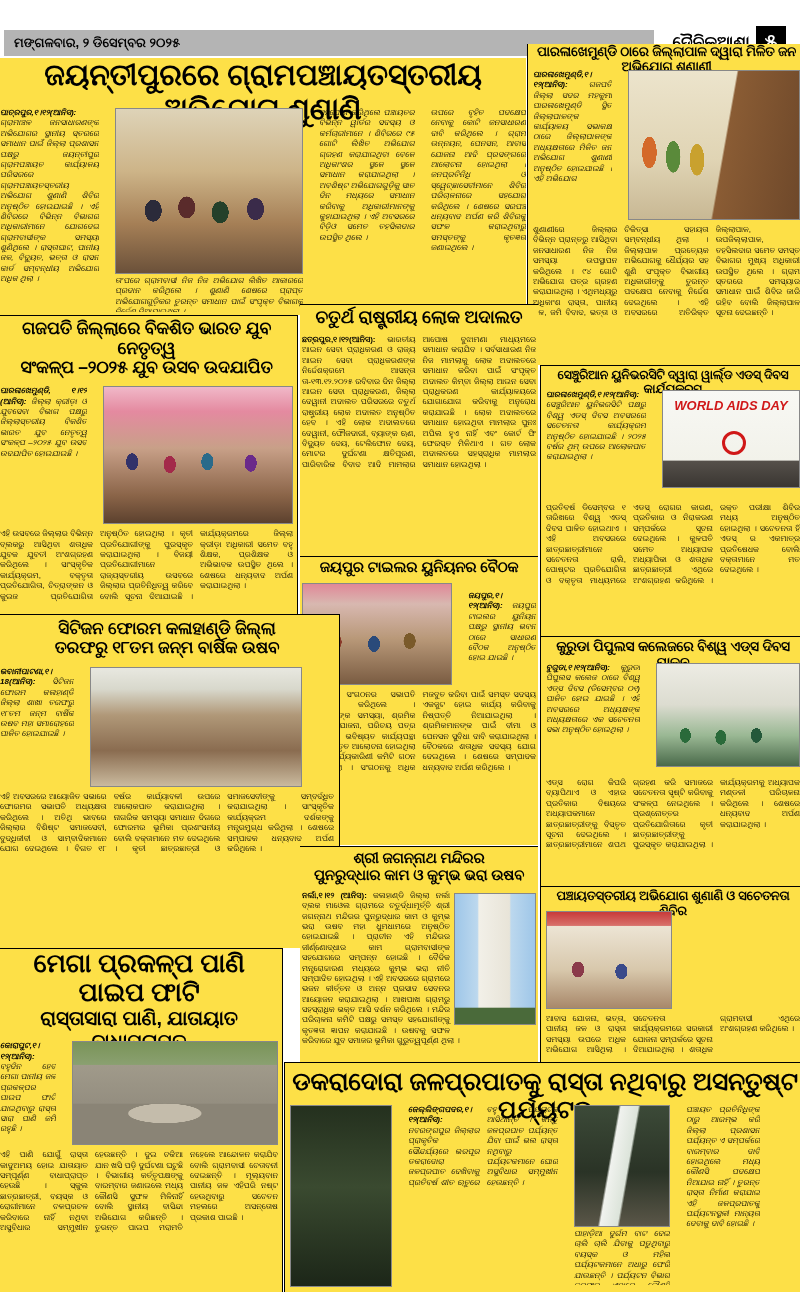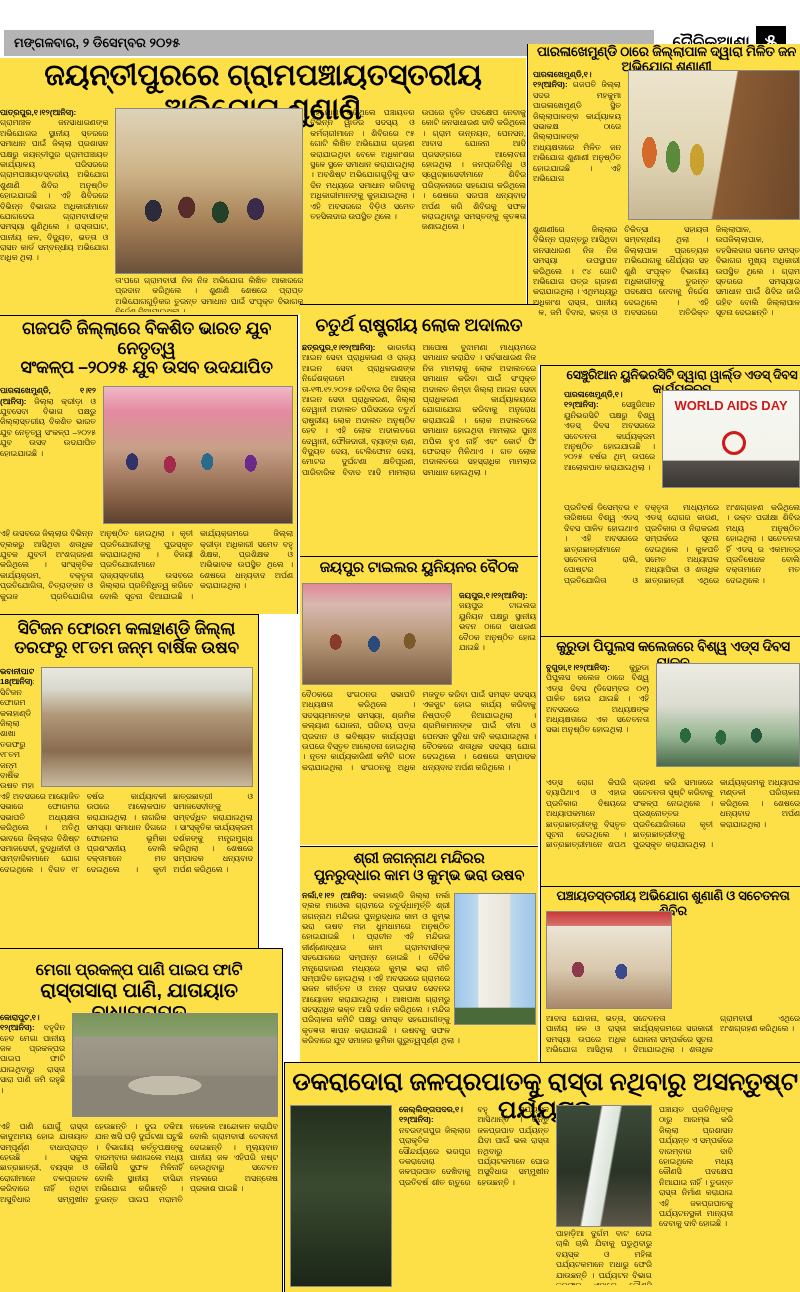--- a/index.html
+++ b/index.html
@@ -5,21 +5,21 @@
   html,body{margin:0;padding:0;background:#fff;}
   #paper{position:relative;width:800px;height:1292px;background:#fff;overflow:hidden;
          font-family:"Liberation Sans","DejaVu Sans",sans-serif;color:#000;}
   .art{position:absolute;box-sizing:border-box;overflow:hidden;background:#fde047;}
   .rule-t{border-top:1.5px solid #000;}
   .rule-l{border-left:1px solid #000;}
   .rule-r{border-right:1px solid #000;}
   .hl{font-weight:bold;text-align:center;line-height:1.12;letter-spacing:-.3px;}
   .body-txt{font-size:8px;line-height:1.3;text-align:justify;overflow:hidden;}
   .dl{font-weight:bold;}
-  .row{display:flex;gap:7px;overflow:hidden;}
+  .row{display:flex;gap:16px;overflow:hidden;font-style:italic;}
   .ph{flex:none;border:1px solid #888;box-sizing:border-box;position:relative;overflow:hidden;}
   .cols3{column-count:3;column-gap:7px;}
   .cols2{column-count:2;column-gap:7px;}
   
   #datebar{position:absolute;left:4px;top:30px;width:650px;height:26px;background:#b4b4b4;
            display:flex;align-items:center;padding-left:10px;box-sizing:border-box;
            font-size:13px;font-weight:bold;}
   #masthead{position:absolute;left:662px;top:30px;width:88px;height:26px;display:flex;
             align-items:center;justify-content:flex-end;font-size:17px;font-weight:bold;}
   #pagebox{position:absolute;left:756px;top:26px;width:30px;height:30px;background:#000;color:#fff;
@@ -125,41 +125,41 @@
     <div class="row" style="height:140px;margin-top:2px;">
       <div class="body-txt" style="width:96px;">
         <span class="dl">ପାରଳାଖେମୁଣ୍ଡି, ୧।୧୨ (ଆନିସ):</span>
         <span>ଜିଲ୍ଲା କ୍ରୀଡ଼ା ଓ ଯୁବସେବା ବିଭାଗ ପକ୍ଷରୁ ଜିଲ୍ଲାସ୍ତରୀୟ ବିକଶିତ ଭାରତ ଯୁବ ନେତୃତ୍ୱ ସଂକଳ୍ପ –୨୦୨୫ ଯୁବ ଉସବ ଉଦଯାପିତ ହୋଇଯାଇଛି ।</span>
       </div>
       <div class="ph ph-youth" style="width:190px;height:138px;"></div>
     </div>
     <div class="body-txt cols3" style="height:104px;margin-top:3px;">ଏହି ଉସବରେ ଜିଲ୍ଲାର ବିଭିନ୍ନ ବ୍ଲକରୁ ଆସିଥିବା ଶତାଧିକ ଯୁବକ ଯୁବତୀ ଅଂଶଗ୍ରହଣ କରିଥିଲେ । ସାଂସ୍କୃତିକ କାର୍ଯ୍ୟକ୍ରମ, ବକ୍ତୃତା ପ୍ରତିଯୋଗିତା, ଚିତ୍ରାଙ୍କନ ଓ କୁଇଜ ପ୍ରତିଯୋଗିତା ଅନୁଷ୍ଠିତ ହୋଇଥିଲା । କୃତୀ ପ୍ରତିଯୋଗୀଙ୍କୁ ପୁରସ୍କୃତ କରାଯାଇଥିଲା । ବିଜୟୀ ପ୍ରତିଯୋଗୀମାନେ ରାଜ୍ୟସ୍ତରୀୟ ଉସବରେ ଜିଲ୍ଲାର ପ୍ରତିନିଧିତ୍ୱ କରିବେ ବୋଲି ସୂଚନା ଦିଆଯାଇଛି । କାର୍ଯ୍ୟକ୍ରମରେ ଜିଲ୍ଲା କ୍ରୀଡ଼ା ଅଧିକାରୀ ସମେତ ବହୁ ଶିକ୍ଷକ, ପ୍ରଶିକ୍ଷକ ଓ ଅଭିଭାବକ ଉପସ୍ଥିତ ଥିଲେ । ଶେଷରେ ଧନ୍ୟବାଦ ଅର୍ପଣ କରାଯାଇଥିଲା ।</div>
   </div>
 
-  <div class="art rule-t" style="left:300px;top:304px;width:238px;height:252px;padding:8px 2px;">
+  <div class="art rule-t" style="left:300px;top:304px;width:238px;height:252px;padding:0 2px;">
     <div class="hl" style="font-size:18px;height:28px;margin-top:2px;">ଚତୁର୍ଥ ରାଷ୍ଟ୍ରୀୟ ଲୋକ ଅଦାଲତ</div>
     <div class="body-txt cols2" style="height:216px;">
       <span class="dl">ଛତ୍ରପୁର,୧।୧୨(ଆନିସ):</span>
       <span>ଭାରତୀୟ ଆଇନ ସେବା ପ୍ରାଧିକରଣ ଓ ରାଜ୍ୟ ଆଇନ ସେବା ପ୍ରାଧିକରଣଙ୍କ ନିର୍ଦ୍ଦେଶକ୍ରମେ ଆସନ୍ତା ତା-୧୩.୧୨.୨୦୨୫ ରବିବାର ଦିନ ଜିଲ୍ଲା ଆଇନ ସେବା ପ୍ରାଧିକରଣ, ଜିଲ୍ଲା ଦେୱାନୀ ଅଦାଲତ ପରିସରରେ ଚତୁର୍ଥ ରାଷ୍ଟ୍ରୀୟ ଲୋକ ଅଦାଲତ ଅନୁଷ୍ଠିତ ହେବ । ଏହି ଲୋକ ଅଦାଲତରେ ଦେୱାନୀ, ଫୌଜଦାରୀ, ବ୍ୟାଙ୍କ ଋଣ, ବିଦ୍ୟୁତ ଦେୟ, ଟେଲିଫୋନ ଦେୟ, ମୋଟର ଦୁର୍ଘଟଣା କ୍ଷତିପୂରଣ, ପାରିବାରିକ ବିବାଦ ଆଦି ମାମଲାର ଆପୋଷ ବୁଝାମଣା ମାଧ୍ୟମରେ ସମାଧାନ କରାଯିବ । ସର୍ବସାଧାରଣ ନିଜ ନିଜ ମାମଲାକୁ ଲୋକ ଅଦାଲତରେ ସମାଧାନ କରିବା ପାଇଁ ସଂପୃକ୍ତ ଅଦାଲତ କିମ୍ବା ଜିଲ୍ଲା ଆଇନ ସେବା ପ୍ରାଧିକରଣ କାର୍ଯ୍ୟାଳୟରେ ଯୋଗାଯୋଗ କରିବାକୁ ଅନୁରୋଧ କରାଯାଇଛି । ଲୋକ ଅଦାଲତରେ ସମାଧାନ ହୋଇଥିବା ମାମଲାର ପୁନଃ ଅପିଲ ହୁଏ ନାହିଁ ଏବଂ କୋର୍ଟ ଫି ଫେରସ୍ତ ମିଳିଥାଏ । ଗତ ଲୋକ ଅଦାଲତରେ ସହସ୍ରାଧିକ ମାମଲାର ସମାଧାନ ହୋଇଥିଲା ।</span>
     </div>
   </div>
 
   <div class="art rule-t" style="left:300px;top:556px;width:238px;height:289px;padding:0 2px;">
     <div class="hl" style="font-size:15px;height:24px;margin-top:2px;">ଜୟପୁର ଟାଇଲର ୟୁନିୟନର ବୈଠକ</div>
     <div class="row" style="height:104px;">
       <div class="ph ph-tailor" style="width:150px;height:102px;"></div>
       <div class="body-txt" style="width:80px;margin-top:8px;">
         <span class="dl">ଜୟପୁର,୧।୧୨(ଆନିସ):</span>
         <span>ଜୟପୁର ଟାଇଲର ୟୁନିୟନ ପକ୍ଷରୁ ସ୍ଥାନୀୟ ଭବନ ଠାରେ ସାଧାରଣ ବୈଠକ ଅନୁଷ୍ଠିତ ହୋଇ ଯାଇଛି ।</span>
       </div>
     </div>
     <div class="body-txt cols2" style="height:152px;margin-top:3px;">ବୈଠକରେ ସଂଗଠନର ସଭାପତି ଅଧ୍ୟକ୍ଷତା କରିଥିଲେ । ସଦସ୍ୟମାନଙ୍କ ସମସ୍ୟା, ଶ୍ରମିକ କଲ୍ୟାଣ ଯୋଜନା, ପରିଚୟ ପତ୍ର ପ୍ରଦାନ ଓ ଭବିଷ୍ୟତ କାର୍ଯ୍ୟପନ୍ଥା ଉପରେ ବିସ୍ତୃତ ଆଲୋଚନା ହୋଇଥିଲା । ନୂତନ କାର୍ଯ୍ୟକାରିଣୀ କମିଟି ଗଠନ କରାଯାଇଥିଲା । ସଂଗଠନକୁ ଅଧିକ ମଜବୁତ କରିବା ପାଇଁ ସମସ୍ତ ସଦସ୍ୟ ଏକଜୁଟ ହୋଇ କାର୍ଯ୍ୟ କରିବାକୁ ନିଷ୍ପତ୍ତି ନିଆଯାଇଥିଲା । ଶ୍ରମିକମାନଙ୍କ ପାଇଁ ବୀମା ଓ ପେନସନ ସୁବିଧା ଦାବି କରାଯାଇଥିଲା । ବୈଠକରେ ଶତାଧିକ ସଦସ୍ୟ ଯୋଗ ଦେଇଥିଲେ । ଶେଷରେ ସମ୍ପାଦକ ଧନ୍ୟବାଦ ଅର୍ପଣ କରିଥିଲେ ।</div>
   </div>
 
-  <div class="art rule-l rule-t" style="left:540px;top:365px;width:260px;height:271px;padding-left:23px;">
+  <div class="art rule-l rule-t" style="left:540px;top:365px;width:260px;height:271px;padding-left:5px;">
     <div class="hl" style="font-size:12.5px;height:22px;margin-top:2px;">ସେଞ୍ଚୁରିଆନ ୟୁନିଭରସିଟି ଦ୍ୱାରା ୱାର୍ଲ୍ଡ ଏଡସ୍ ଦିବସ କାର୍ଯ୍ୟକ୍ରମ</div>
     <div class="row" style="height:110px;">
       <div class="body-txt" style="width:108px;">
         <span class="dl">ପାରଳାଖେମୁଣ୍ଡି,୧।୧୨(ଆନିସ):</span>
         <span>ସେଞ୍ଚୁରିଆନ ୟୁନିଭରସିଟି ପକ୍ଷରୁ ବିଶ୍ୱ ଏଡସ୍ ଦିବସ ଅବସରରେ ସଚେତନତା କାର୍ଯ୍ୟକ୍ରମ ଅନୁଷ୍ଠିତ ହୋଇଯାଇଛି । ୨୦୨୫ ବର୍ଷର ଥିମ୍ ଉପରେ ଆଲୋକପାତ କରାଯାଇଥିଲା ।</span>
       </div>
       <div class="ph ph-aids" style="width:138px;height:98px;">
         <div class="aids-banner">WORLD AIDS DAY</div>
         <div class="aids-ribbon"></div>
       </div>
@@ -172,21 +172,21 @@
     <div class="row" style="height:112px;">
       <div class="body-txt" style="width:104px;">
         <span class="dl">ବୁଗୁଡା,୧।୧୨(ଆନିସ):</span>
         <span>କୁରୁଡା ପିପୁଲସ କଲେଜ ଠାରେ ବିଶ୍ୱ ଏଡ୍ସ ଦିବସ (ଡିସେମ୍ବର ୦୧) ପାଳିତ ହୋଇ ଯାଇଛି । ଏହି ଅବସରରେ ଅଧ୍ୟକ୍ଷଙ୍କ ଅଧ୍ୟକ୍ଷତାରେ ଏକ ସଚେତନତା ସଭା ଅନୁଷ୍ଠିତ ହୋଇଥିଲା ।</span>
       </div>
       <div class="ph ph-class" style="width:144px;height:104px;"></div>
     </div>
     <div class="body-txt cols3" style="height:106px;margin-top:3px;">ଏଡ୍ସ ରୋଗ କିପରି ବ୍ୟାପିଥାଏ ଓ ଏହାର ପ୍ରତିକାର ବିଷୟରେ ଅଧ୍ୟାପକମାନେ ଛାତ୍ରଛାତ୍ରୀଙ୍କୁ ବିସ୍ତୃତ ସୂଚନା ଦେଇଥିଲେ । ଛାତ୍ରଛାତ୍ରୀମାନେ ଶପଥ ଗ୍ରହଣ କରି ସମାଜରେ ସଚେତନତା ସୃଷ୍ଟି କରିବାକୁ ସଂକଳ୍ପ ନେଇଥିଲେ । ପ୍ରଶ୍ନୋତ୍ତର ପ୍ରତିଯୋଗିତାରେ କୃତୀ ଛାତ୍ରଛାତ୍ରୀଙ୍କୁ ପୁରସ୍କୃତ କରାଯାଇଥିଲା । କାର୍ଯ୍ୟକ୍ରମକୁ ଅଧ୍ୟାପକ ମଣ୍ଡଳୀ ପରିଚାଳନା କରିଥିଲେ । ଶେଷରେ ଧନ୍ୟବାଦ ଅର୍ପଣ କରାଯାଇଥିଲା ।</div>
   </div>
 
-  <div class="art rule-t rule-r" style="left:0;top:614px;width:259px;height:334px;padding-right:5px;">
+  <div class="art rule-t rule-r" style="left:0;top:614px;width:340px;height:334px;padding-right:5px;">
     <div class="hl" style="font-size:17px;margin-top:4px;">ସିଟିଜନ ଫୋରମ କଳାହାଣ୍ଡି ଜିଲ୍ଲା</div>
     <div class="hl" style="font-size:17px;height:26px;">ତରଫରୁ ୧୮ତମ ଜନ୍ମ ବାର୍ଷିକ ଉଷବ</div>
     <div class="row" style="height:122px;margin-top:3px;">
       <div class="body-txt" style="width:74px;">
         <span class="dl">ଭବାନୀପାଟଣା,୧।18(ଆନିସ):</span>
         <span>ସିଟିଜନ ଫୋରମ କଳାହାଣ୍ଡି ଜିଲ୍ଲା ଶାଖା ତରଫରୁ ୧୮ତମ ଜନ୍ମ ବାର୍ଷିକ ଉଷବ ମହା ସମାରୋହରେ ପାଳିତ ହୋଇଯାଇଛି ।</span>
       </div>
       <div class="ph ph-stage" style="width:212px;height:120px;"></div>
     </div>
     <div class="body-txt cols3" style="height:150px;margin-top:3px;">ଏହି ଅବସରରେ ଆୟୋଜିତ ସଭାରେ ଫୋରମର ସଭାପତି ଅଧ୍ୟକ୍ଷତା କରିଥିଲେ । ଅତିଥି ଭାବରେ ଜିଲ୍ଲାର ବିଶିଷ୍ଟ ସମାଜସେବୀ, ବୁଦ୍ଧିଜୀବୀ ଓ ସାମ୍ବାଦିକମାନେ ଯୋଗ ଦେଇଥିଲେ । ବିଗତ ୧୮ ବର୍ଷର କାର୍ଯ୍ୟାବଳୀ ଉପରେ ଆଲୋକପାତ କରାଯାଇଥିଲା । ନାଗରିକ ସମସ୍ୟା ସମାଧାନ ଦିଗରେ ଫୋରମର ଭୂମିକା ପ୍ରଶଂସନୀୟ ବୋଲି ବକ୍ତାମାନେ ମତ ଦେଇଥିଲେ । କୃତୀ ଛାତ୍ରଛାତ୍ରୀ ଓ ସମାଜସେବୀଙ୍କୁ ସମ୍ବର୍ଦ୍ଧିତ କରାଯାଇଥିଲା । ସାଂସ୍କୃତିକ କାର୍ଯ୍ୟକ୍ରମ ଦର୍ଶକଙ୍କୁ ମନ୍ତ୍ରମୁଗ୍ଧ କରିଥିଲା । ଶେଷରେ ସମ୍ପାଦକ ଧନ୍ୟବାଦ ଅର୍ପଣ କରିଥିଲେ ।</div>
@@ -204,21 +204,21 @@
 
   <div class="art rule-l rule-t" style="left:540px;top:886px;width:260px;height:176px;padding-left:5px;">
     <div class="hl" style="font-size:13px;height:22px;margin-top:2px;">ପଞ୍ଚାୟତସ୍ତରୀୟ ଅଭିଯୋଗ ଶୁଣାଣି ଓ ସଚେତନତା ଶିବିର</div>
     <div class="row" style="height:100px;">
       <div class="ph ph-shibir" style="width:126px;height:98px;"></div>
     </div>
     <div class="body-txt cols3" style="height:48px;margin-top:3px;">ଆବାସ ଯୋଜନା, ଭତ୍ତା, ପାନୀୟ ଜଳ ଓ ରାସ୍ତା ସମସ୍ୟା ଉପରେ ଅଧିକ ଅଭିଯୋଗ ଆସିଥିଲା । ସଚେତନତା କାର୍ଯ୍ୟକ୍ରମରେ ସରକାରୀ ଯୋଜନା ସମ୍ପର୍କରେ ସୂଚନା ଦିଆଯାଇଥିଲା । ଶତାଧିକ ଗ୍ରାମବାସୀ ଏଥିରେ ଅଂଶଗ୍ରହଣ କରିଥିଲେ ।</div>
   </div>
 
   <div class="art rule-t rule-r" style="left:0;top:948px;width:283px;height:344px;padding-right:4px;">
-    <div class="hl" style="font-size:16px;margin-top:12px;">ମେଗା ପ୍ରକଳ୍ପ ପାଣି ପାଇପ ଫାଟି</div>
+    <div class="hl" style="font-size:26px;margin-top:0;">ମେଗା ପ୍ରକଳ୍ପ ପାଣି ପାଇପ ଫାଟି</div>
     <div class="hl" style="font-size:20px;height:30px;">ରାସ୍ତାସାରା ପାଣି, ଯାତାୟାତ ବାଧାପ୍ରାପ୍ତ</div>
     <div class="row" style="height:106px;margin-top:4px;">
       <div class="body-txt" style="width:68px;">
         <span class="dl">କୋରାପୁଟ,୧।୧୨(ଆନିସ):</span>
         <span>ବହୁଦିନ ହେବ ମେଗା ପାନୀୟ ଜଳ ପ୍ରକଳ୍ପର ପାଇପ ଫାଟି ଯାଇଥିବାରୁ ରାସ୍ତା ସାରା ପାଣି ଜମି ରହୁଛି ।</span>
       </div>
       <div class="ph ph-road" style="width:206px;height:104px;"></div>
     </div>
     <div class="body-txt cols3" style="height:160px;margin-top:3px;">ଏହି ପାଣି ଯୋଗୁଁ ରାସ୍ତା କାଦୁଅମୟ ହୋଇ ଯାତାୟାତ ସମ୍ପୂର୍ଣ୍ଣ ବାଧାପ୍ରାପ୍ତ ହେଉଛି । ସ୍କୁଲ ଛାତ୍ରଛାତ୍ରୀ, ବୟସ୍କ ଓ ରୋଗୀମାନେ ଚଳପ୍ରଚଳ କରିବାରେ ନାହିଁ ନଥିବା ଅସୁବିଧାର ସମ୍ମୁଖୀନ ହେଉଛନ୍ତି । ଦୁଇ ଚକିଆ ଯାନ ଖସି ପଡ଼ି ଦୁର୍ଘଟଣା ଘଟୁଛି । ବିଭାଗୀୟ କର୍ତ୍ତୃପକ୍ଷଙ୍କୁ ବାରମ୍ବାର ଜଣାଇଲେ ମଧ୍ୟ କୌଣସି ସୁଫଳ ମିଳିନାହିଁ ବୋଲି ସ୍ଥାନୀୟ ବାସିନ୍ଦା ଅଭିଯୋଗ କରିଛନ୍ତି । ତୁରନ୍ତ ପାଇପ ମରାମତି ନହେଲେ ଆନ୍ଦୋଳନ କରାଯିବ ବୋଲି ଗ୍ରାମବାସୀ ଚେତାବନୀ ଦେଇଛନ୍ତି । ମୂଲ୍ୟବାନ ପାନୀୟ ଜଳ ଏହିପରି ନଷ୍ଟ ହେଉଥିବାରୁ ସଚେତନ ମହଲରେ ଅସନ୍ତୋଷ ପ୍ରକାଶ ପାଇଛି ।</div>
   </div>

